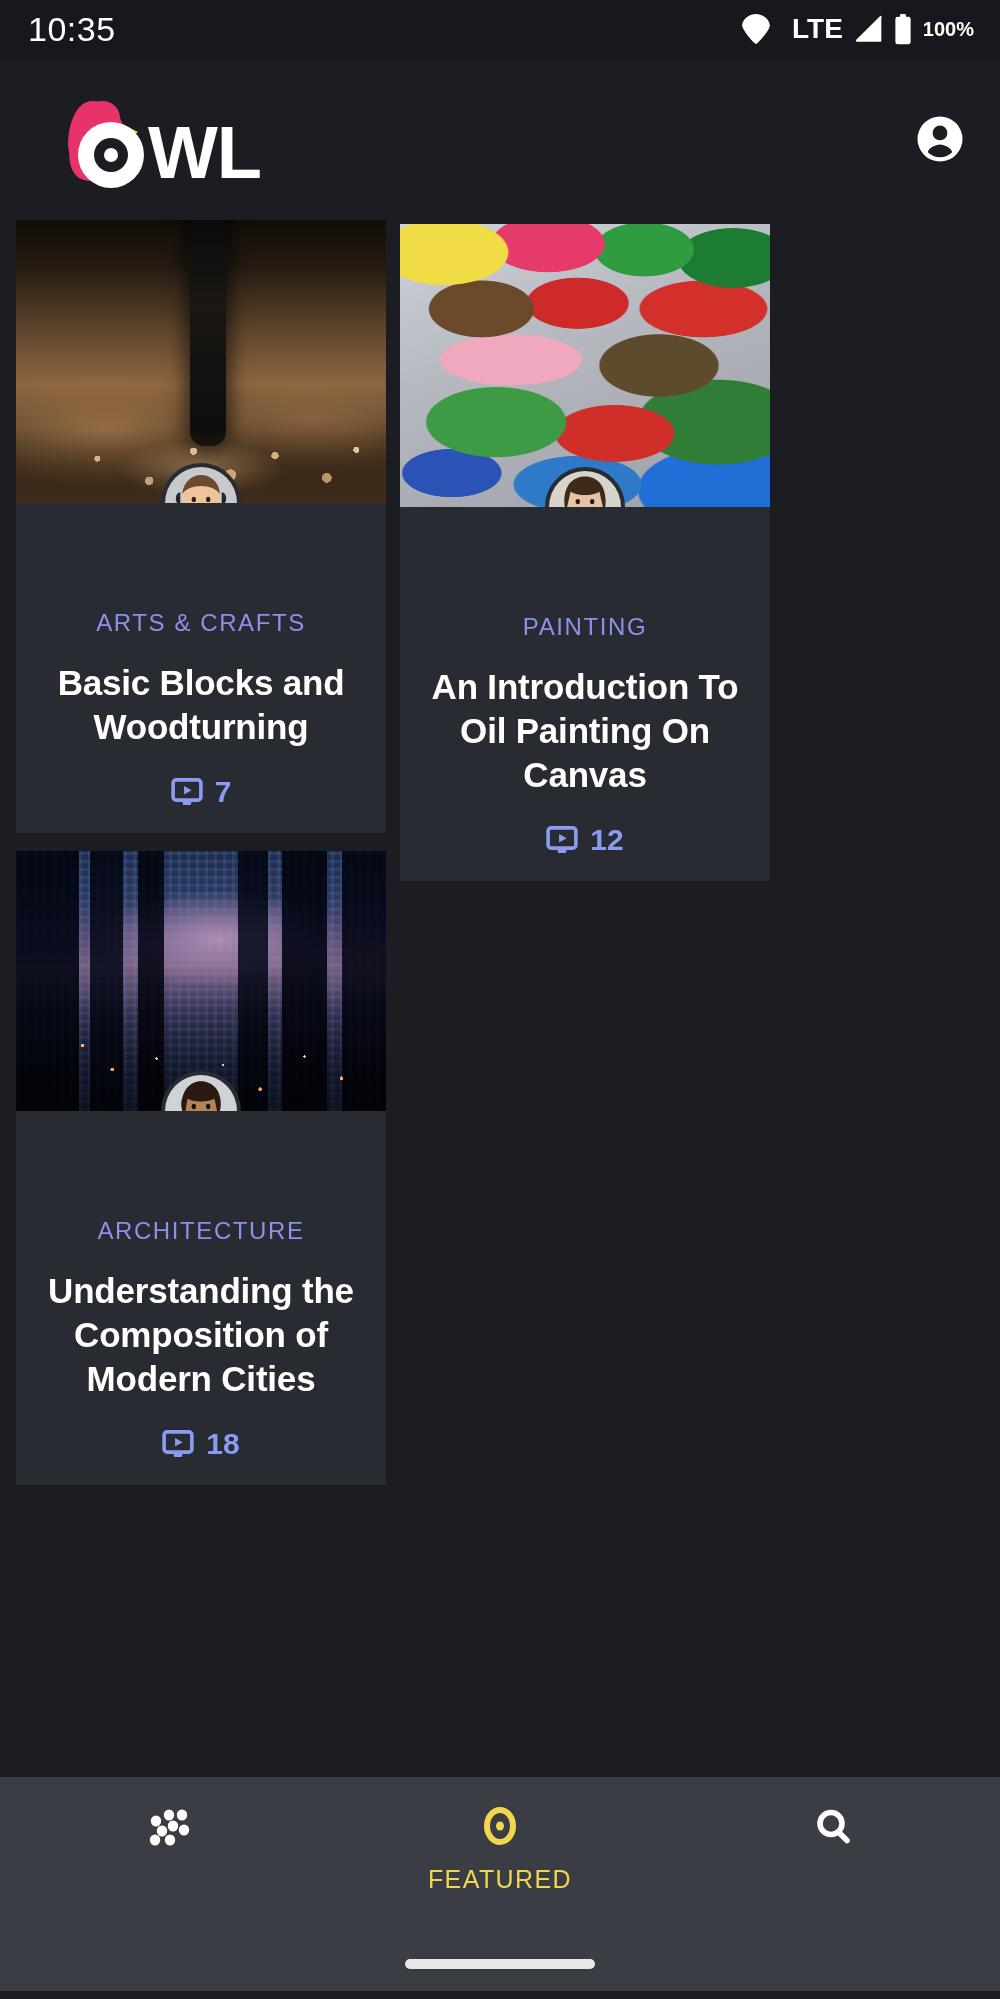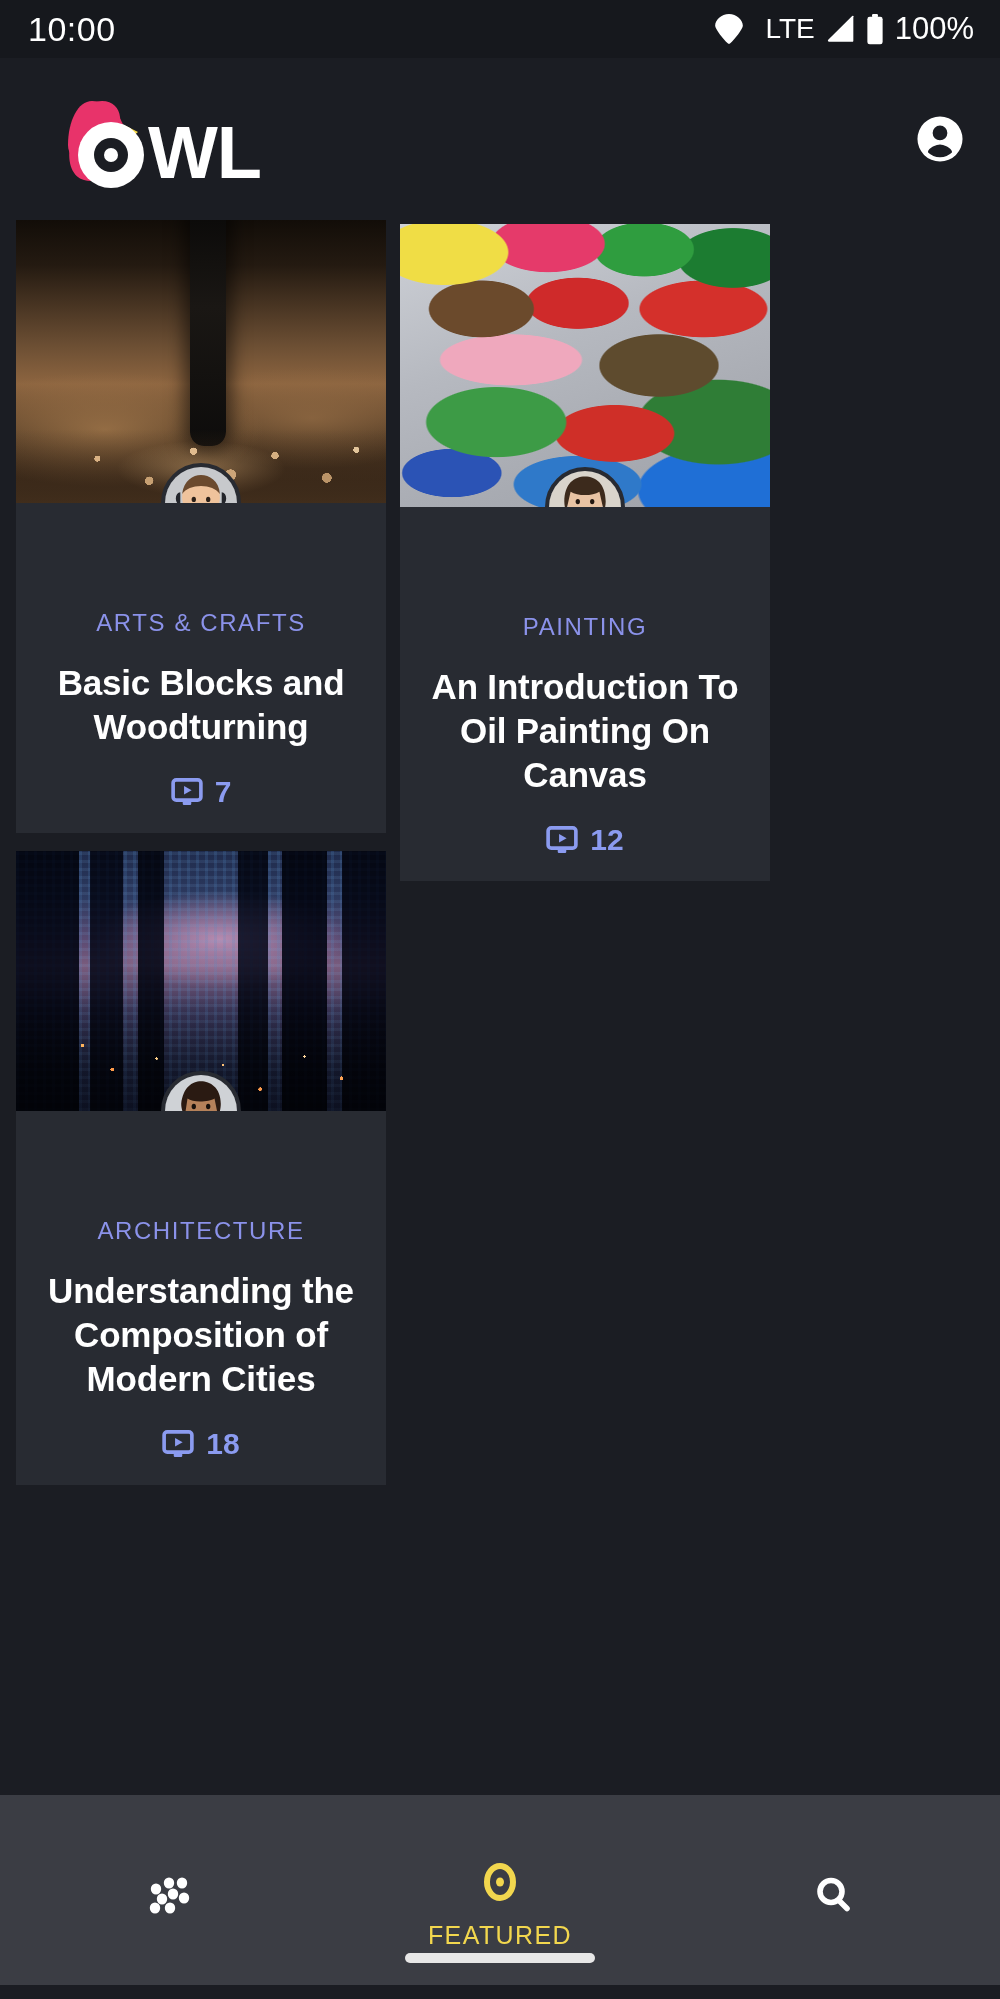--- a/index.html
+++ b/index.html
@@ -38,27 +38,27 @@
     letter-spacing: 0.5px;
     line-height: 1;
   }
   .status-right {
     display: flex;
     align-items: center;
     gap: 11px;
   }
   .status-right .lte-text {
     font-size: 28px;
-    font-weight: 400;
+    font-weight: 700;
     letter-spacing: 0px;
     margin-left: 11px;
   }
   .status-right .pct-text {
-    font-size: 31px;
-    font-weight: 400;
+    font-size: 20px;
+    font-weight: 700;
     letter-spacing: 0px;
   }
   .ico-wifi { width: 28px; height: 30px; display:block; }
   .ico-signal { width: 29px; height: 28px; display:block; }
   .ico-battery { width: 18px; height: 31px; display:block; }
 
   
   .app-bar {
     flex: 0 0 162px;
     height: 162px;
@@ -145,25 +145,25 @@
   .card-meta .vcount {
     font-size: 30px;
     font-weight: 700;
     line-height: 1;
     color: #8b9bf0;
   }
 
   
   .bottom-nav {
     position: absolute;
-    left: 0; right: 0; bottom: 14px;
-    height: 190px;
+    left: 0; right: 0; bottom: 8px;
+    height: 214px;
     background: #3b3d44;
     display: flex;
-    align-items: center;
+    align-items: flex-start;
     z-index: 40;
   }
   .nav-item {
     flex: 1;
     padding-top: 28px;
     display: flex;
     flex-direction: column;
     align-items: center;
     gap: 12px;
   }
@@ -297,21 +297,21 @@
   }
 
   .ava-gen { width:100%; height:100%; display:block; }
 </style>
 </head>
 <body>
 
 <div class="phone">
 
   <div class="status-bar">
-    <div class="status-time">10:00</div>
+    <div class="status-time">10:35</div>
     <div class="status-right">
       <span>
         <svg class="ico-wifi" viewBox="0 0 24 26">
             <path d="M12 0C5.4 0 0 5.2 0 10.2 0 13 7.4 22.3 10.9 25.4c.6.6 1.6.6 2.2 0C16.6 22.3 24 13 24 10.2 24 5.2 18.6 0 12 0z" fill="#fff"></path>
           </svg>
       </span>
       <span class="lte-text">LTE</span>
       <span>
         <svg class="ico-signal" viewBox="0 0 24 24">
             <path d="M23 2v20a1 1 0 0 1-1 1H2.2a1 1 0 0 1-.72-1.7L22 .8A.6.6 0 0 1 23 2z" fill="#fff"></path>

